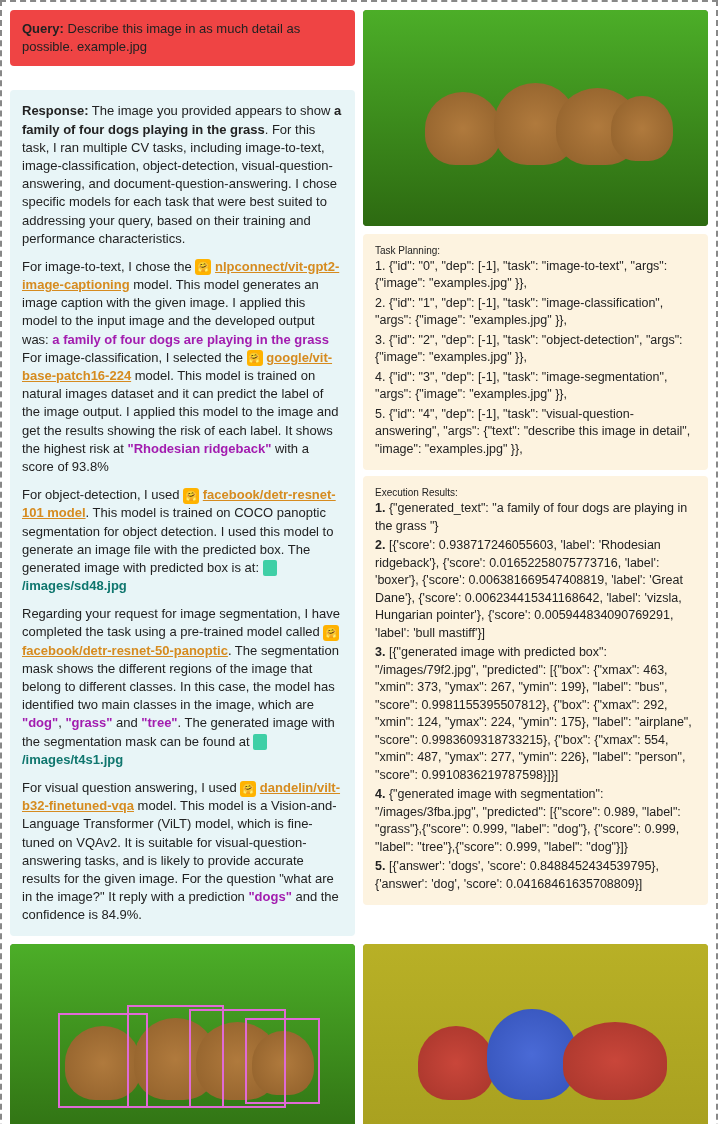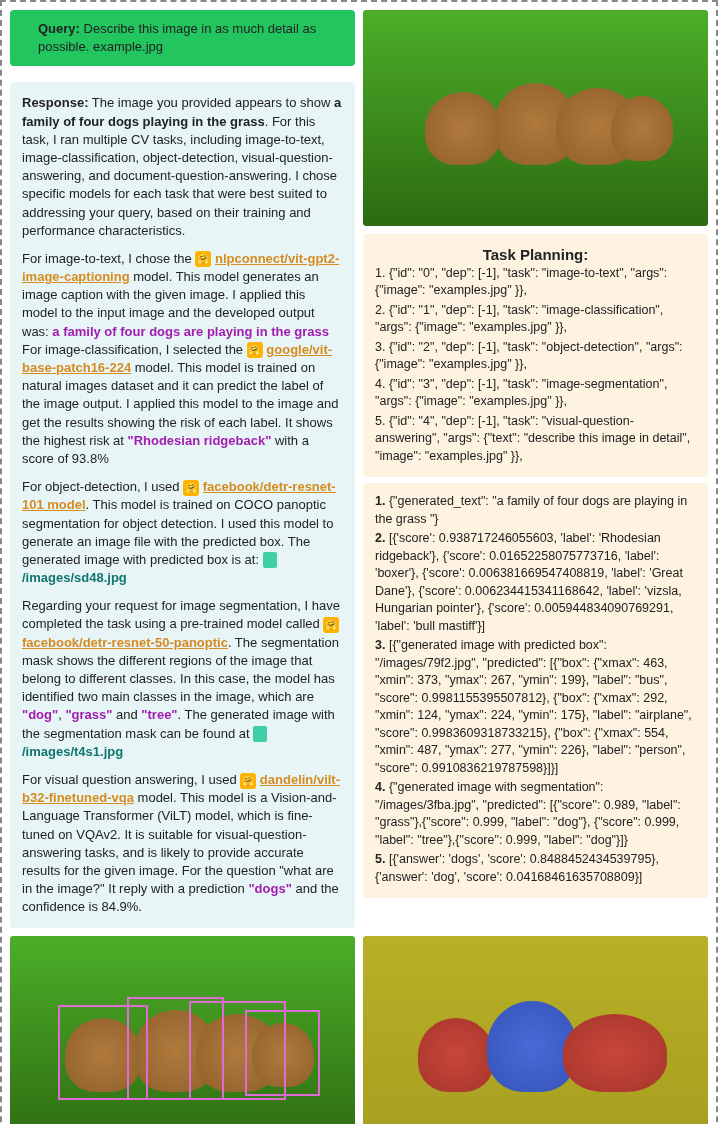--- a/index.html
+++ b/index.html
@@ -1,24 +1,24 @@
 <!DOCTYPE html>
 <html><head>
 <meta charset="utf-8">
 <style>
 * { box-sizing: border-box; margin: 0; padding: 0; }
 body { font-family: -apple-system, "Segoe UI", Arial, sans-serif; width: 718px; background: #fff; font-size: 13px; line-height: 1.4; color: #222; }
 .page { border: 2px dashed #888; padding: 8px; display: flex; flex-direction: column; gap: 8px; }
 .row { display: flex; gap: 8px; }
 .col-left { flex: 1 1 50%; }
 .col-right { flex: 1 1 50%; }
-.query-box { background: #22c55e; padding: 10px 28px; border-radius: 4px; max-width: 48%; }
+.query-box { background: #ef4444; padding: 10px 12px; border-radius: 4px; max-width: 48%; }
 .response-box { background: #e8f5f7; padding: 12px; border-radius: 4px; }
 .task-box, .exec-box { background: #fdf3e0; padding: 10px 12px; border-radius: 4px; margin-bottom: 6px; }
-.heading { font-weight: 700; font-size: 15px; text-align: center; }
+.heading { font-weight: 400; font-size: 10px; }
 .bold { font-weight: 700; }
 .hf-icon { display: inline-flex; width: 16px; height: 16px; background: #ffb300; border-radius: 3px; align-items: center; justify-content: center; font-size: 10px; vertical-align: middle; }
 .file-icon { display: inline-flex; width: 14px; height: 16px; background: #3fcfa6; border-radius: 2px; vertical-align: middle; }
 .model-link { color: #d68b1f; font-weight: 700; text-decoration: underline; }
 .highlight { color: #a21caf; font-weight: 700; }
 .filelink { color: #0f766e; font-weight: 700; }
 .img-box { width: 100%; aspect-ratio: 16/10; border-radius: 4px; position: relative; overflow: hidden; }
 .img-top { background: linear-gradient(#567c2f, #3a5e1c); }
 .img-bl { background: linear-gradient(#567c2f, #2f4f18); }
 .img-br { background: linear-gradient(#a8a224, #9a9420); }
@@ -39,21 +39,21 @@
 
 <div class="page">
 
   <div class="row">
     <div class="col-left">
       <div class="query-box" style="max-width:100%">
         <span class="bold">Query:</span>
         <span>Describe this image in as much detail as possible.  example.jpg</span>
       </div>
 
-      <div class="response-box" style="margin-top:16px">
+      <div class="response-box" style="margin-top:24px">
         <p>
           <span class="bold">Response:</span>
           <span>The image you provided appears to show </span><span class="bold">a family of four dogs playing in the grass</span><span>. For this task, I ran multiple CV tasks, including image-to-text, image-classification, object-detection, visual-question-answering, and document-question-answering. I chose specific models for each task that were best suited to addressing your query, based on their training and performance characteristics.</span>
         </p>
         <p>
           <span>For image-to-text, I chose the </span><span class="hf-icon">🤗</span> <span class="model-link">nlpconnect/vit-gpt2-image-captioning</span><span> model. This model generates an image caption with the given image. I applied this model to the input image and the developed output was: </span><span class="highlight">a family of four dogs are playing in the grass</span><span> For image-classification, I selected the </span><span class="hf-icon">🤗</span> <span class="model-link">google/vit-base-patch16-224</span><span> model. This model is trained on natural images dataset and it can predict the label of the image output. I applied this model to the image and get the results showing the risk of each label. It shows the highest risk at </span><span class="highlight">"Rhodesian ridgeback"</span><span> with a score of 93.8%</span>
         </p>
         <p>
           <span>For object-detection, I used </span><span class="hf-icon">🤗</span> <span class="model-link">facebook/detr-resnet-101 model</span><span>. This model is trained on COCO panoptic segmentation for object detection. I used this model to generate an image file with the predicted box. The generated image with predicted box is at: </span><span class="file-icon"></span> <span class="filelink">/images/sd48.jpg</span>
         </p>
@@ -80,20 +80,21 @@
         <div class="task-list">
           <div>1. {"id": "0", "dep": [-1], "task": "image-to-text", "args": {"image": "examples.jpg" }},</div>
           <div>2. {"id": "1", "dep": [-1], "task": "image-classification", "args": {"image": "examples.jpg" }},</div>
           <div>3. {"id": "2", "dep": [-1], "task": "object-detection", "args": {"image": "examples.jpg" }},</div>
           <div>4. {"id": "3", "dep": [-1], "task": "image-segmentation", "args": {"image": "examples.jpg" }},</div>
           <div>5. {"id": "4", "dep": [-1], "task": "visual-question-answering", "args": {"text": "describe this image in detail", "image": "examples.jpg" }},</div>
         </div>
       </div>
 
       <div class="exec-box small">
+        <div class="heading">Execution Results:</div>
         <div class="exec-list">
           <div><span class="bold">1.</span> <span>{"generated_text": "a family of four dogs are playing in the grass "}</span></div>
           <div><span class="bold">2.</span> <span>[{'score': 0.938717246055603, 'label': 'Rhodesian ridgeback'}, {'score': 0.01652258075773716, 'label': 'boxer'}, {'score': 0.006381669547408819, 'label': 'Great Dane'}, {'score': 0.006234415341168642, 'label': 'vizsla, Hungarian pointer'}, {'score': 0.005944834090769291, 'label': 'bull mastiff'}]</span></div>
           <div><span class="bold">3.</span> <span>[{"generated image with predicted box": "/images/79f2.jpg", "predicted": [{"box": {"xmax": 463, "xmin": 373, "ymax": 267, "ymin": 199}, "label": "bus", "score": 0.9981155395507812}, {"box": {"xmax": 292, "xmin": 124, "ymax": 224, "ymin": 175}, "label": "airplane", "score": 0.9983609318733215}, {"box": {"xmax": 554, "xmin": 487, "ymax": 277, "ymin": 226}, "label": "person", "score": 0.9910836219787598}]}]</span></div>
           <div><span class="bold">4.</span> <span>{"generated image with segmentation": "/images/3fba.jpg", "predicted": [{"score": 0.989, "label": "grass"},{"score": 0.999, "label": "dog"}, {"score": 0.999, "label": "tree"},{"score": 0.999, "label": "dog"}]}</span></div>
           <div><span class="bold">5.</span> <span>[{'answer': 'dogs', 'score': 0.8488452434539795}, {'answer': 'dog', 'score': 0.04168461635708809}]</span></div>
         </div>
       </div>
     </div>
   </div>

